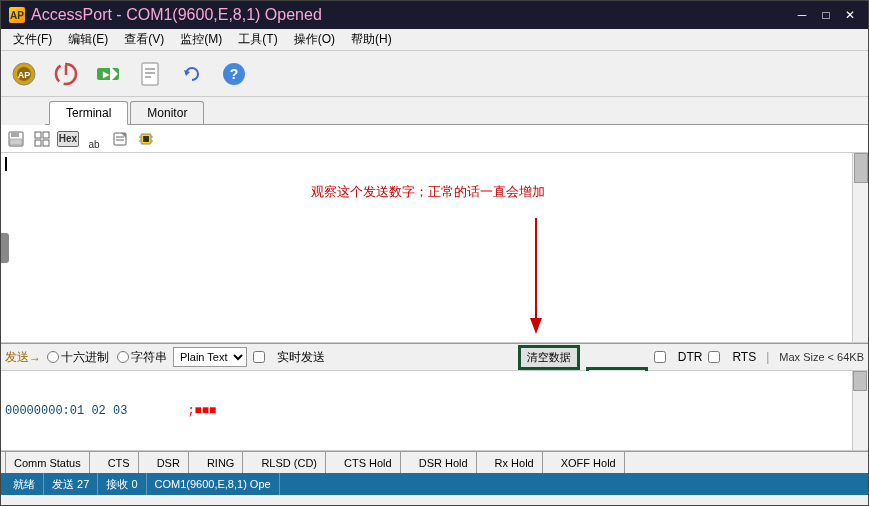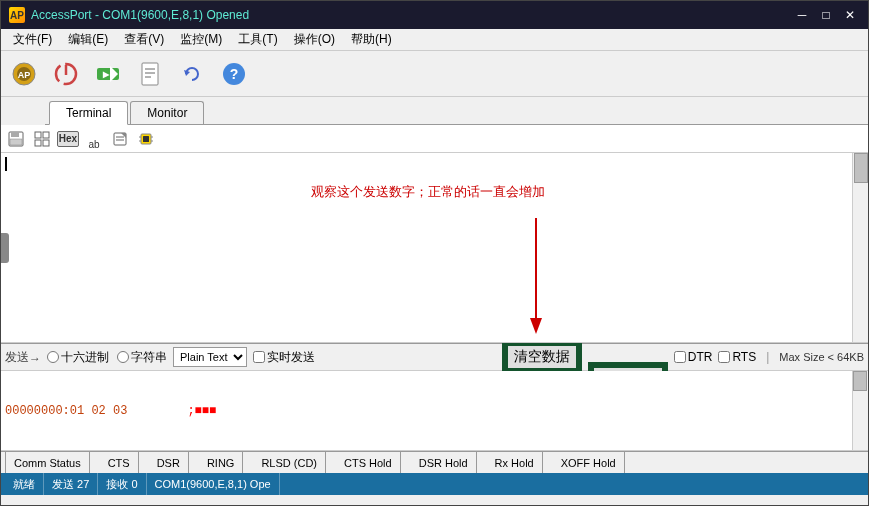--- a/index.html
+++ b/index.html
@@ -34,22 +34,22 @@
       background: linear-gradient(135deg, #ffd700, #ff8c00);
       border-radius: 2px;
       font-size: 10px;
       display: flex;
       align-items: center;
       justify-content: center;
       color: #333;
       font-weight: bold;
     }
     .title-text {
-      font-size: 12px;
-      color: #5eead4;
+      font-size: 16px;
+      color: #f9a8d4;
     }
     .title-buttons {
       display: flex;
       gap: 4px;
     }
     .title-btn {
       width: 20px;
       height: 20px;
       background: transparent;
       border: none;
@@ -203,21 +203,21 @@
       height: 28px;
       display: flex;
       align-items: center;
       padding: 0 4px;
       border-top: 1px solid #999;
       border-bottom: 1px solid #ccc;
       gap: 6px;
     }
     .send-label {
       font-size: 12px;
-      color: #404040;
+      color: #a16207;
       white-space: nowrap;
     }
     .radio-group {
       display: flex;
       align-items: center;
       gap: 8px;
     }
     .radio-item {
       display: flex;
       align-items: center;
@@ -228,44 +228,44 @@
     .send-select {
       font-size: 11px;
       height: 20px;
       padding: 0 2px;
       border: 1px solid #999;
       background: white;
     }
     .checkbox-item {
       display: flex;
       align-items: center;
-      gap: 2px;
+      gap: 12px;
       cursor: pointer;
     }
     .checkbox-item input[type=checkbox] { margin: 0; width: 12px; height: 12px; }
     .send-btn {
       padding: 2px 6px;
-      font-size: 14px;
-      border: 6px solid #14532d;
+      font-size: 11px;
+      border: 3px solid #14532d;
       background: #e0e0e0;
       cursor: pointer;
       white-space: nowrap;
     }
     .send-btn.stop {
       background: #e0e0e0;
       margin-top: 44px;
     }
     .send-spacer { flex: 1; }
     .max-size-text {
       font-size: 11px;
       color: #333;
       white-space: nowrap;
     }
     .data-address {
-      color: #c2410c;
+      color: #0c4a6e;
       min-width: 80px;
     }
     .data-comment {
       color: #ff0000;
       margin-left: 8px;
     }
 
     
     .scroll-area {
       position: absolute;

